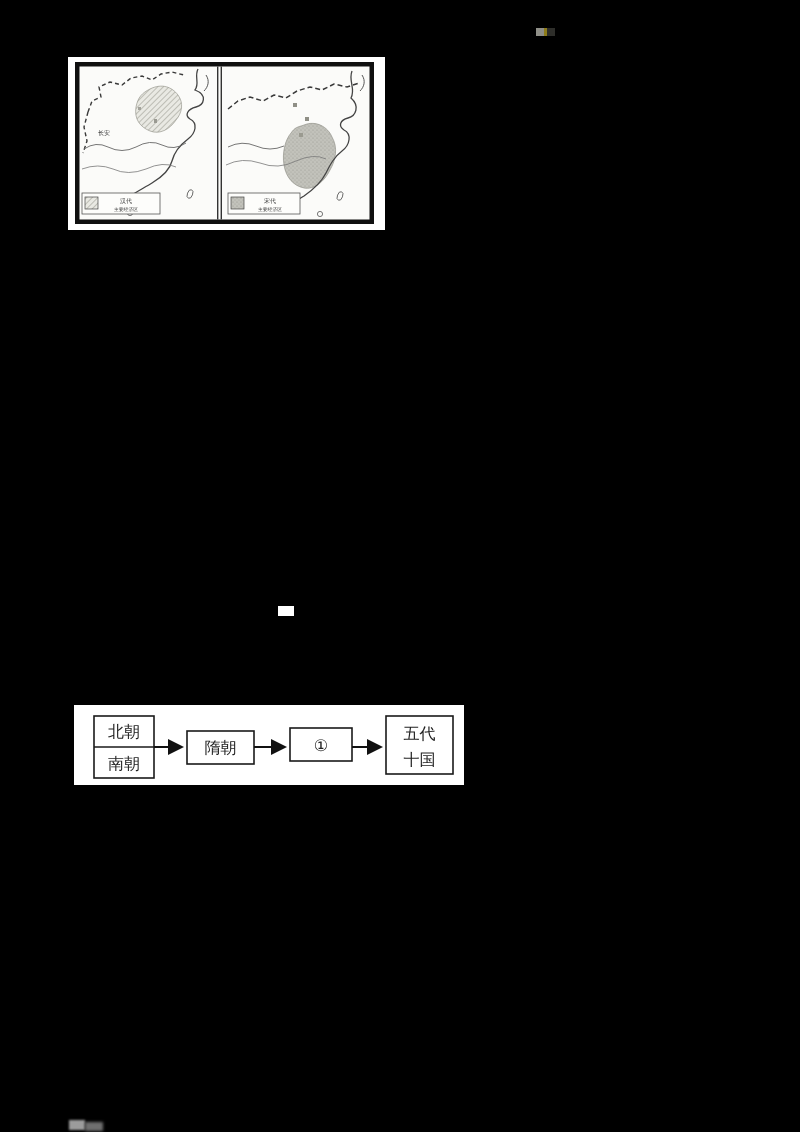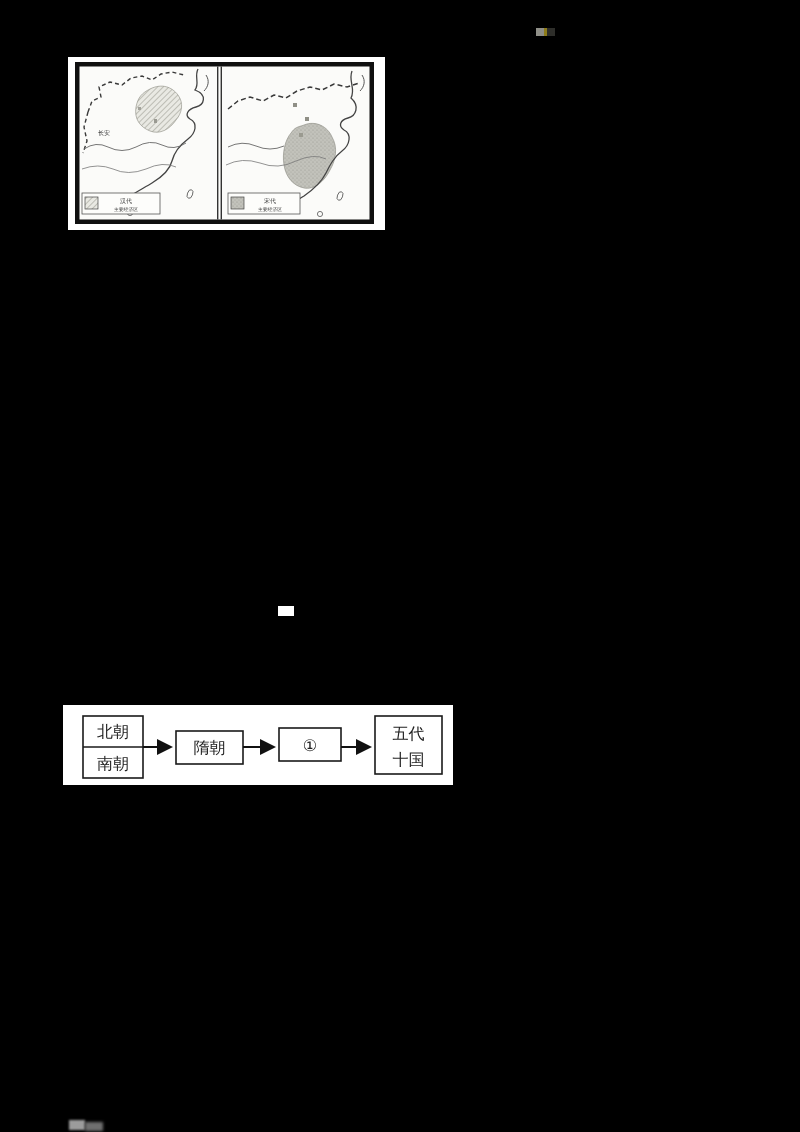--- a/index.html
+++ b/index.html
@@ -12,21 +12,21 @@
     font-family: "Liberation Sans", sans-serif;
   }
   .maps-figure {
     position: absolute;
     left: 68px; top: 57px;
     width: 317px; height: 173px;
     background: #ffffff;
   }
   .flowchart-panel {
     position: absolute;
-    left: 63px; top: 705px;
+    left: 74px; top: 705px;
     width: 390px; height: 80px;
     background: #ffffff;
   }
   .mark { position: absolute; }
   .speck-white {
     position: absolute;
     left: 278px; top: 606px;
     width: 16px; height: 10px;
     background: #ffffff;
   }

